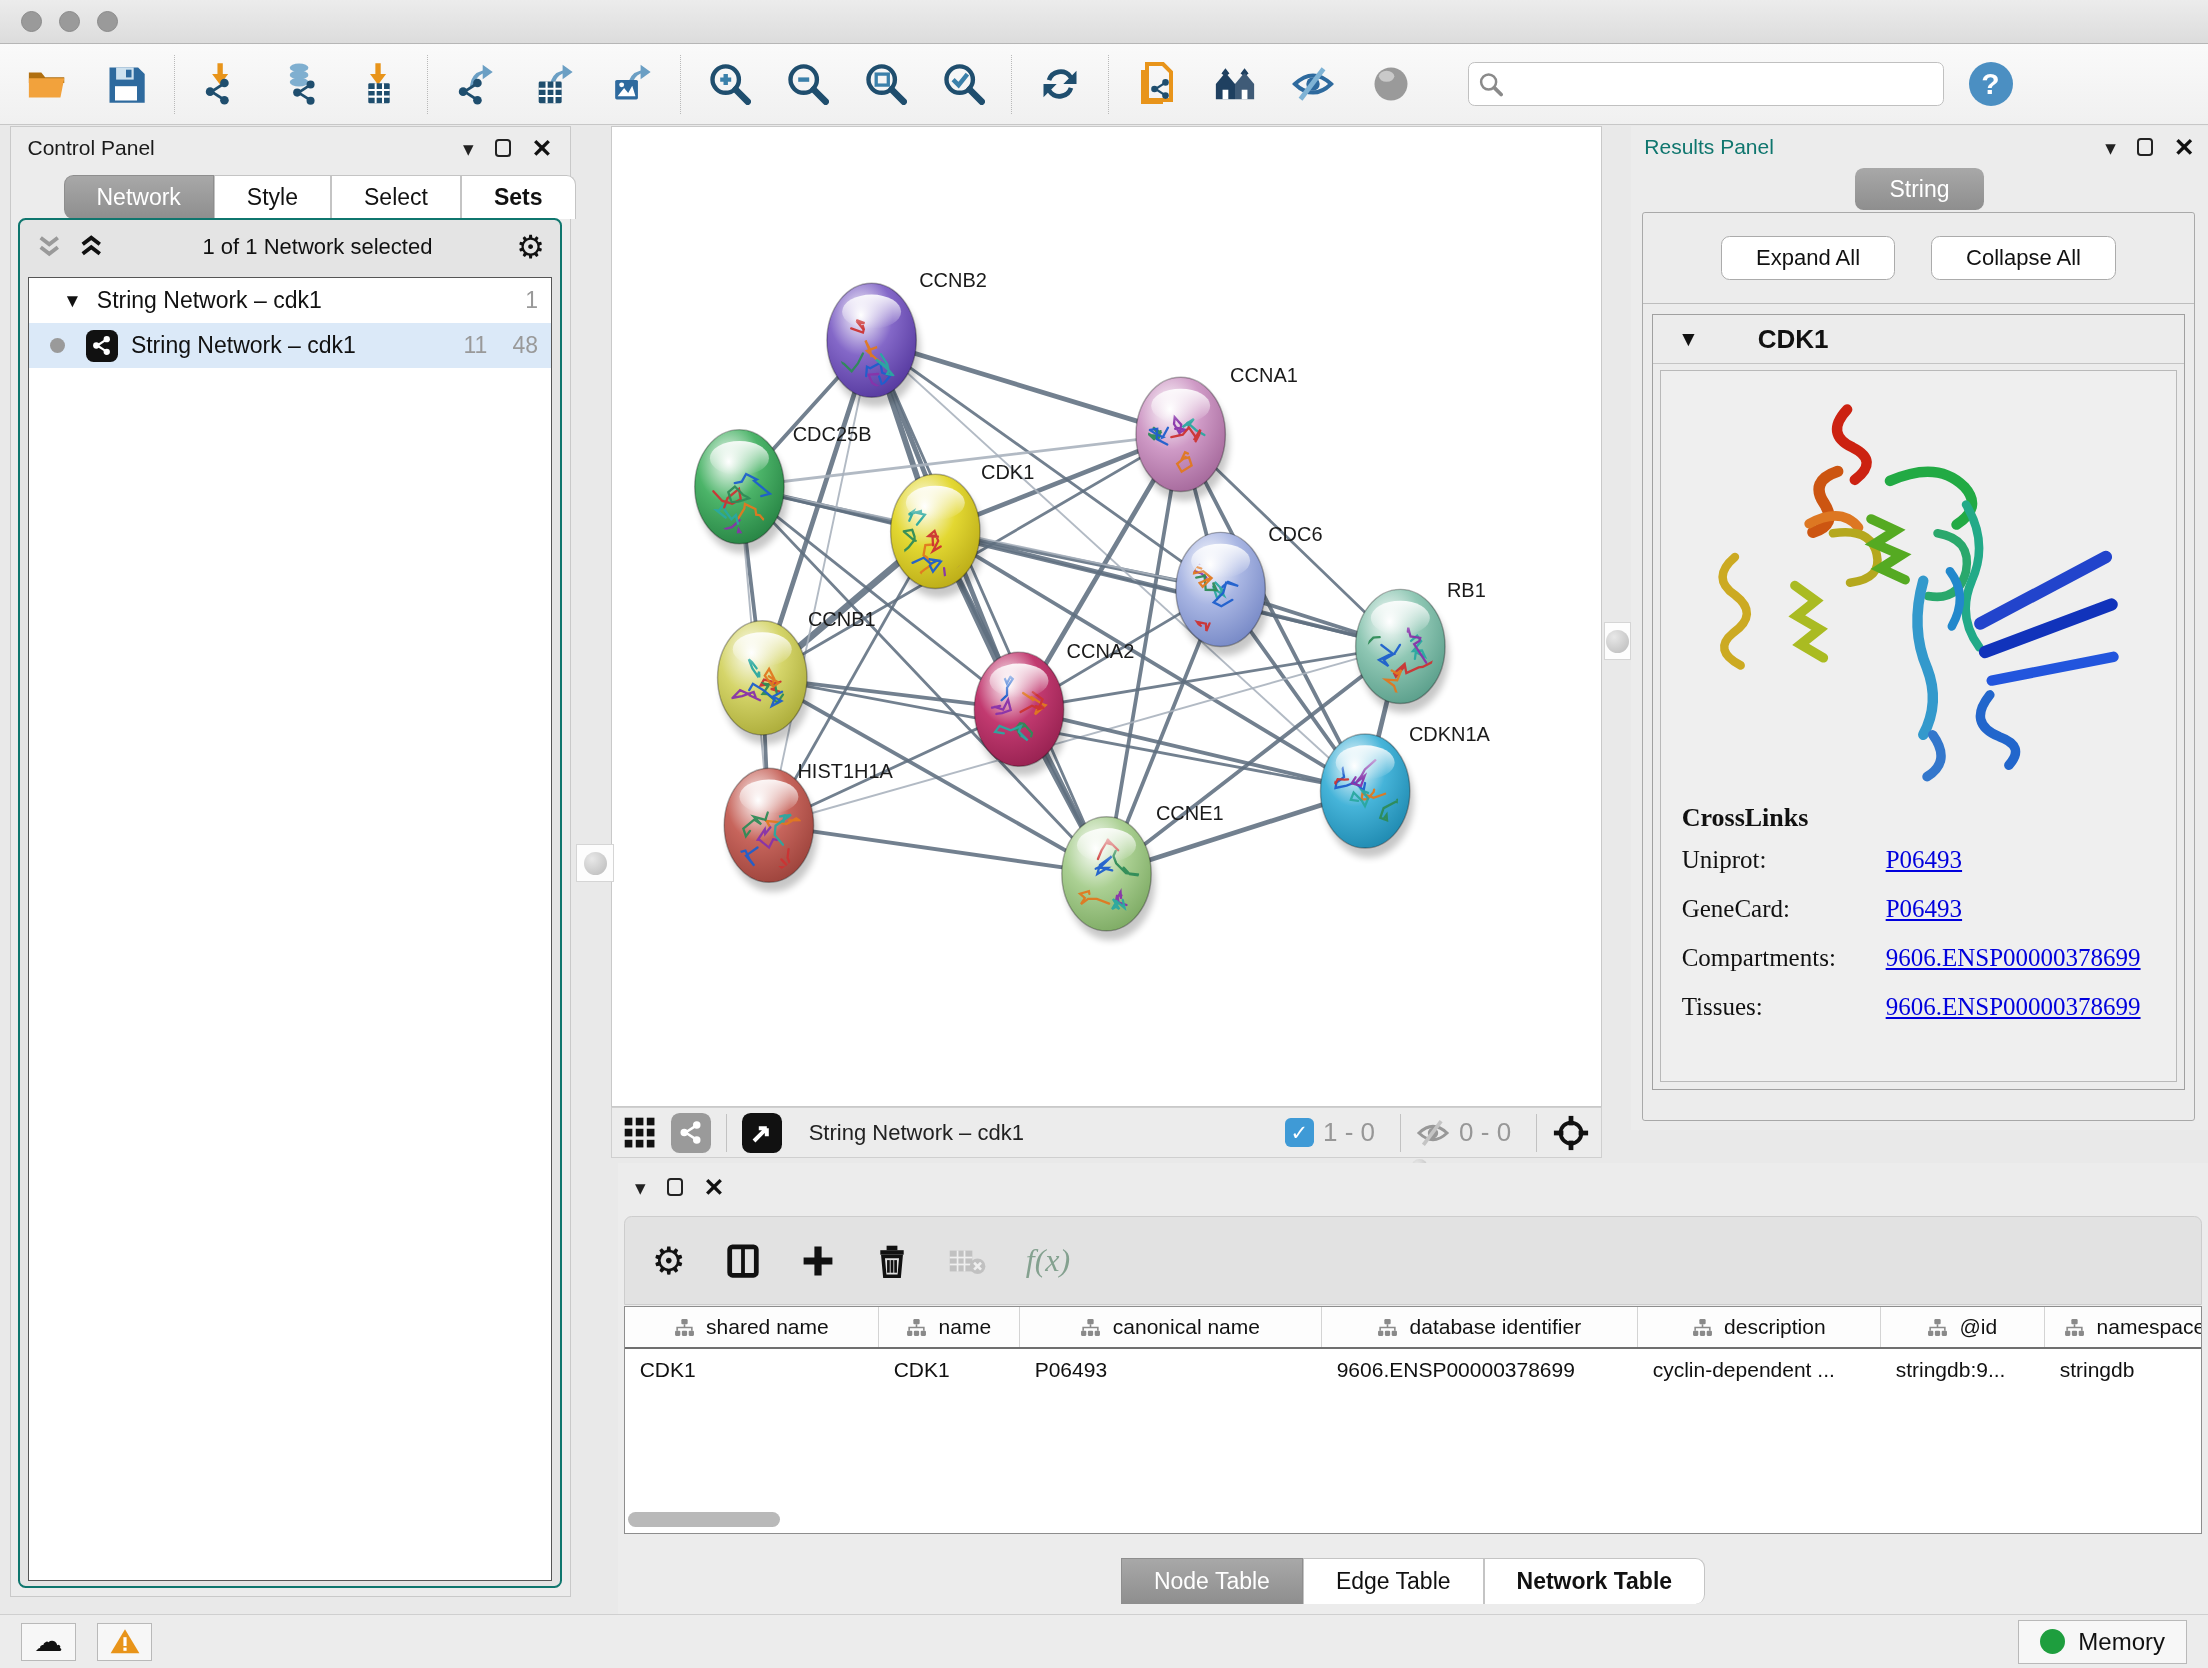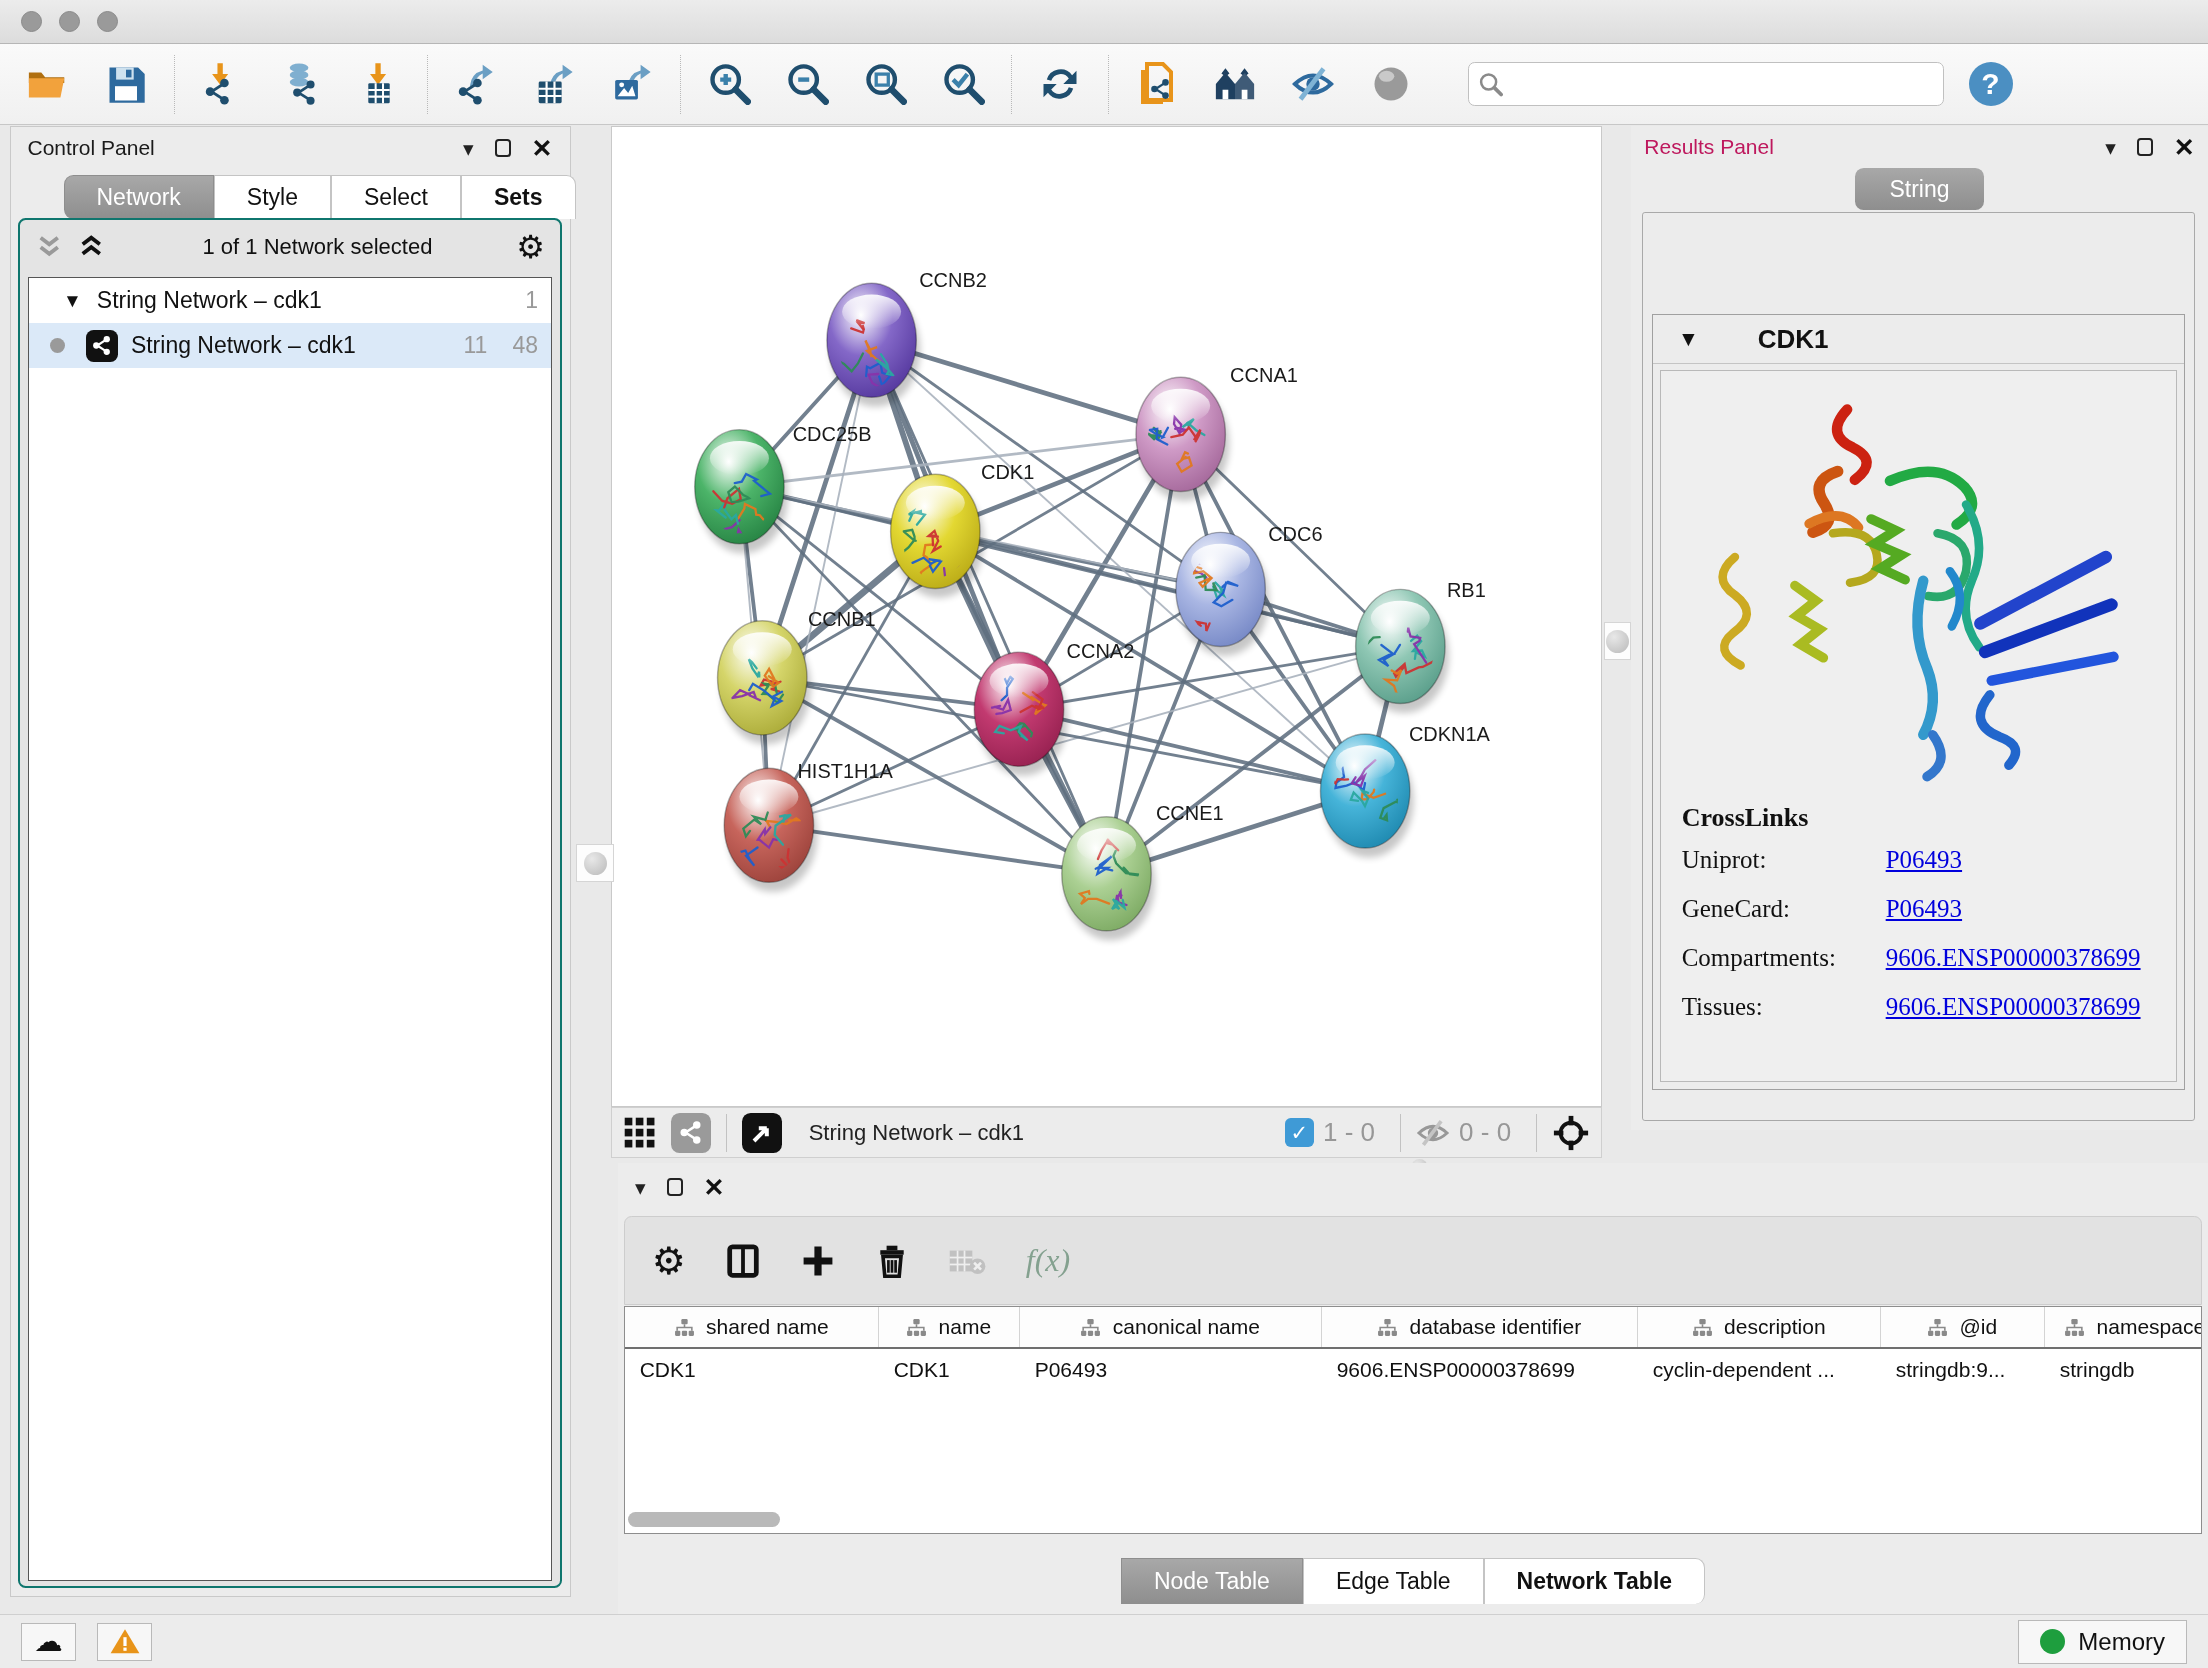--- a/index.html
+++ b/index.html
@@ -74,21 +74,21 @@
   .ns-count { font-size:26px; color:#979797; margin:0 9.5px; }
   .ns-check { width:28.5px; height:28.5px; border-radius:5.7px; background:#3f9ad6; color:#fff; font-size:21px;
     display:flex; align-items:center; justify-content:center; }
   .splitter-dot { position:absolute; width:38px; height:38px; background:#fdfdfd; border:1px solid #d5d5d5;
     display:flex; align-items:center; justify-content:center; }
   .splitter-dot i { width:23px; height:23px; border-radius:50%; background:radial-gradient(circle at 35% 30%, #e8e8e8, #b9b9b9); }
 
   
   .results-panel { position:absolute; left:1631px; top:126px; width:577px; height:1004px; background:#ececec; }
   .rp-header { height:42px; display:flex; align-items:center; padding:0 13.3px; }
-  .rp-title { font-size:21px; color:#be185d; flex:1; }
+  .rp-title { font-size:21px; color:#0f766e; flex:1; }
   .rp-tabwrap { display:flex; justify-content:center; }
   .rp-tab { height:42px; padding:0 34px; border-radius:8.6px; background:linear-gradient(#a8a8a8,#8e8e8e);
     color:#fff; font-size:23px; display:flex; align-items:center; }
   .rp-outer { position:absolute; left:11.4px; right:13.3px; top:86px; bottom:9.5px; background:#ececec;
     border:1px solid #a9a9a9; border-radius:2.9px; }
   .rp-buttons { height:91px; display:flex; align-items:center; justify-content:center; gap:36px; border-bottom:1px solid #bdbdbd; }
   .rp-btn { height:44px; padding:0 34px; background:#fff; border:1px solid #ababab; border-radius:8.6px;
     font-size:22px; color:#111; display:flex; align-items:center; }
   .rp-section { position:absolute; left:8.6px; right:8.6px; top:101px; bottom:30px; border:1px solid #a0a0a0; background:#ececec; }
   .rp-sec-head { height:49px; display:flex; align-items:center; padding:0 25px; border-bottom:1px solid #c4c4c4; }
@@ -806,20 +806,24 @@
       <span class="panel-controls">
         <span class="pc-collapse">▾</span>
         <span class="pc-float"></span>
         <span class="pc-close">✕</span>
       </span>
     </div>
     <div class="rp-tabwrap">
         <span class="rp-tab">String</span>
       </div>
     <div class="rp-outer">
+      <div class="rp-buttons">
+        <span class="rp-btn">Expand All</span>
+        <span class="rp-btn">Collapse All</span>
+      </div>
       <div class="rp-section">
         <div class="rp-sec-head">
           <span class="rp-caret">▼</span>
           <span class="rp-sec-name">CDK1</span>
         </div>
         <div class="rp-sec-body">
 
           <svg class="rp-structure" width="447" height="409" viewBox="0 0 470 430">
             <g fill="none" stroke-linecap="round">
               <path d="M160 30 q-24 26 6 40 q28 14 2 34" stroke="#cc2211" stroke-width="11"></path>

